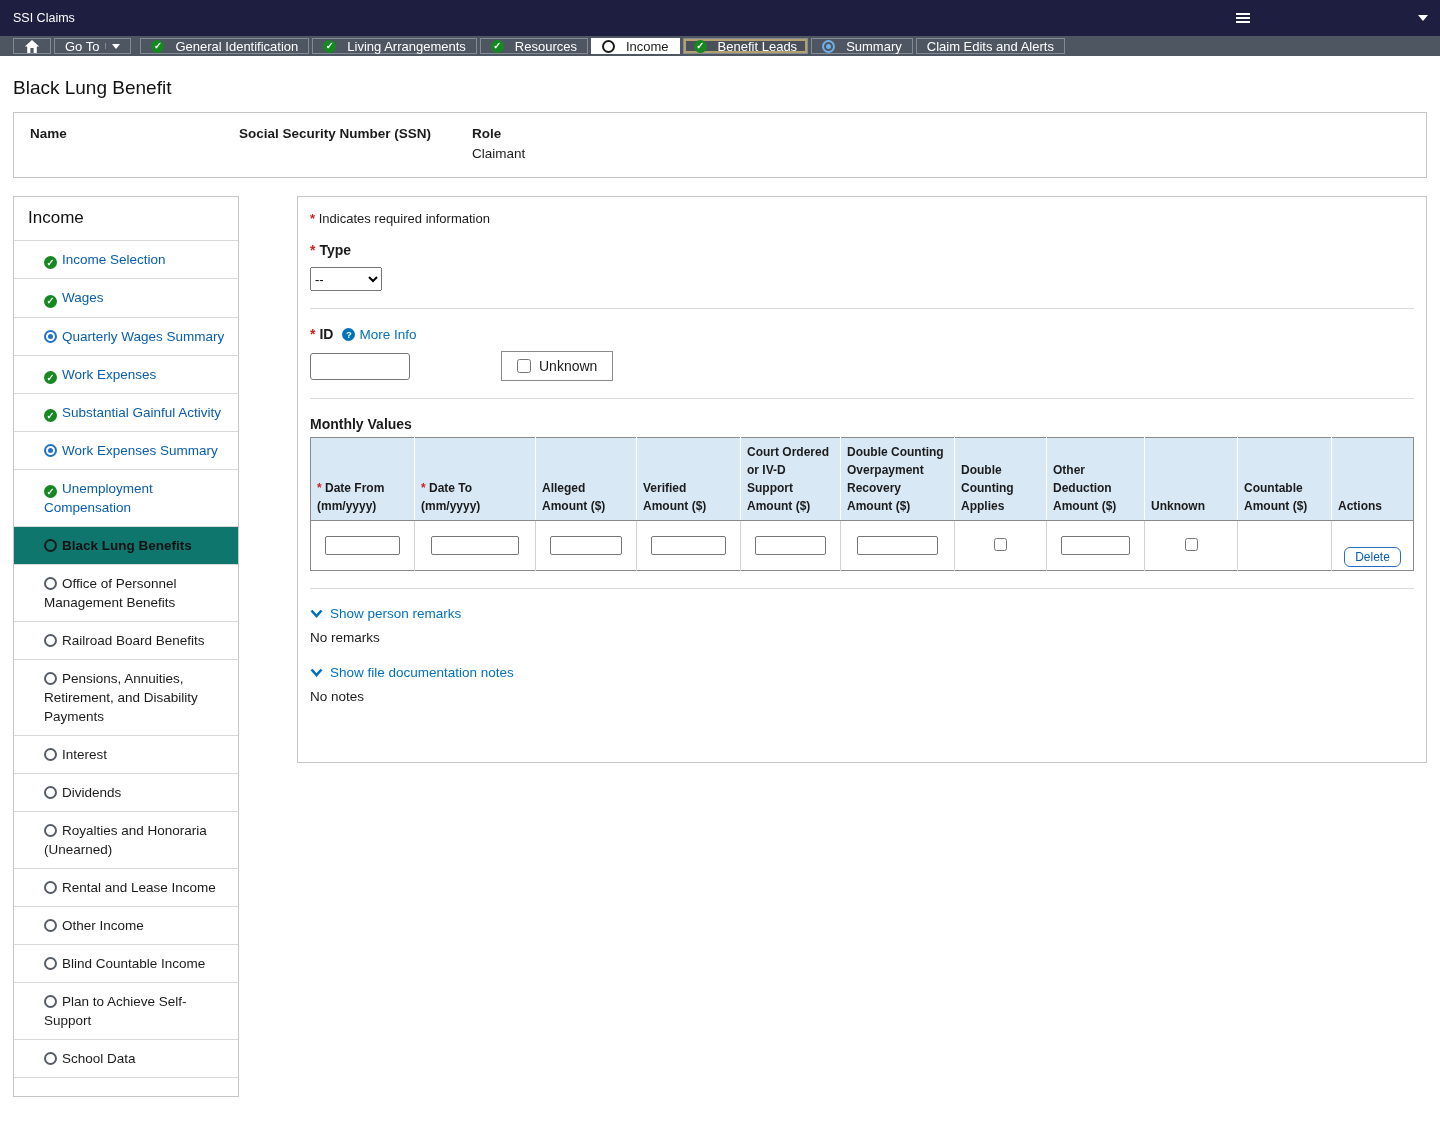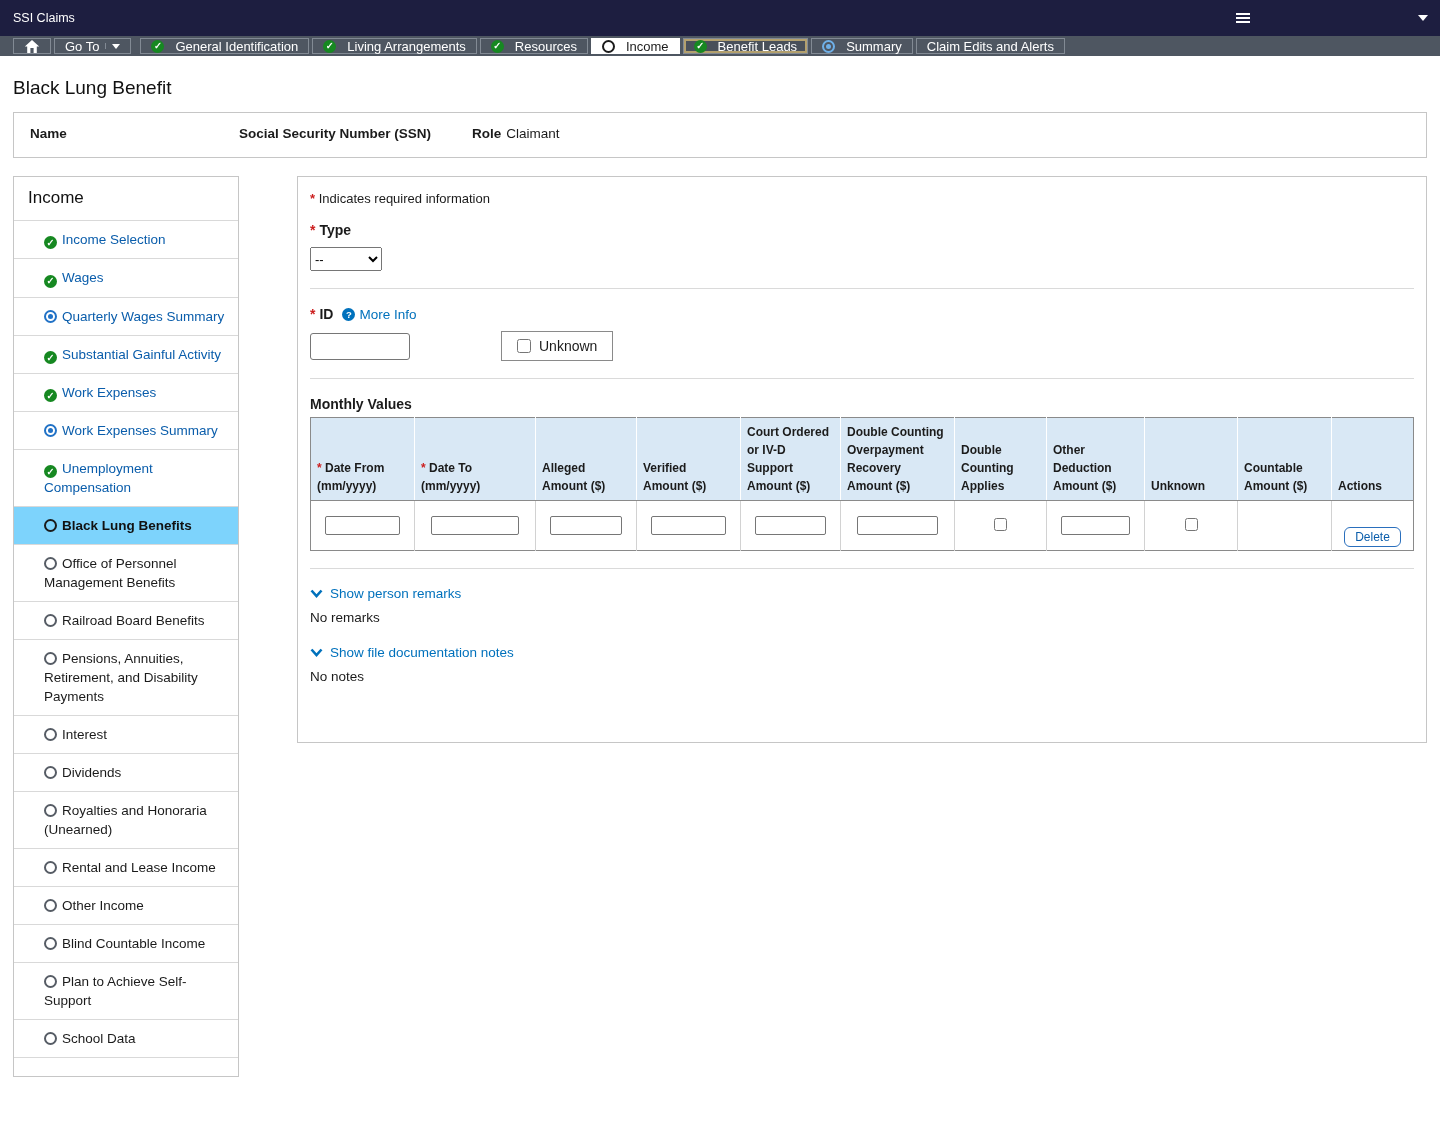--- a/index.html
+++ b/index.html
@@ -38,36 +38,36 @@
   .ic-target { border:2px solid #2172c6; }
   .ic-target::after { content:""; position:absolute; inset:2px; border-radius:50%; background:#2172c6; }
   .tab .ic-target { border-color:#6fb0e8; } .tab .ic-target::after { background:#6fb0e8; }
   .ic-open { border:2px solid #565c65; }
   .ic-dark { border-color:#1b1b1b; }
   .tab-active .ic-dark { border-color:#1b1b1b; }
 
   
   .page-title { font-size:19px; font-weight:400; margin:21px 13px 13px 13px; color:#111; }
   .person-box { margin:0 13px; border:1px solid #c6c6c6; display:flex; padding:13px 16px 15px; }
-  .person-col { display:flex; flex-direction:row; gap:5px; }
+  .person-col { display:flex; flex-direction:column; gap:5px; }
   .person-col.c1 { width:209px; } .person-col.c2 { width:233px; }
   .person-label { font-weight:bold; font-size:13.5px; }
   .person-value { font-size:13.5px; min-height:16px; }
 
   
   .layout { display:flex; align-items:flex-start; padding:0 13px; gap:58px; margin-top:18px; }
 
   
   .sidebar { width:229px; border:1px solid #c6c6c6; background:#fff; }
   .sidebar-title { font-size:17px; font-weight:400; padding:11px 14px 12px; color:#111; }
   .sidebar-list { list-style:none; }
   .sidebar-item { border-top:1px solid #d9d9d9; padding:9px 10px 9px 30px; font-size:13.5px;
                   line-height:19px; color:#1b1b1b; cursor:pointer; }
   .sidebar-item.visited { color:#0a5dab; }
-  .sidebar-item.current { font-weight:bold; color:#111; background:#7dd3fc; }
+  .sidebar-item.current { font-weight:bold; color:#111; background:#0f766e; }
 
   
   .content-box { flex:1; border:1px solid #c6c6c6; padding:14px 12px 38px; font-size:13.5px; }
   .req { color:#cc1f1f; font-weight:bold; }
   .required-note { font-size:13px; margin-bottom:16px; }
   .field-label { font-weight:bold; font-size:14px; margin-bottom:9px; display:flex; align-items:center; gap:4px; }
   .type-select { width:72px; height:24px; font-family:inherit; font-size:13px; }
   hr.divider { border:none; border-top:1px solid #dadada; margin:17px 0; }
 
   .info-icon { width:13px; height:13px; border-radius:50%; background:#0071bc; color:#fff;
@@ -172,22 +172,22 @@
   </section>
 
   <div class="layout">
 
     <aside class="sidebar">
       <h2 class="sidebar-title">Income</h2>
       <ul class="sidebar-list">
           <li class="sidebar-item visited"><span class="ic ic-check">✓</span><span>Income Selection</span></li>
           <li class="sidebar-item visited"><span class="ic ic-check">✓</span><span>Wages</span></li>
           <li class="sidebar-item visited"><span class="ic ic-target"></span><span>Quarterly Wages Summary</span></li>
+          <li class="sidebar-item visited"><span class="ic ic-check">✓</span><span>Work Expenses</span></li>
           <li class="sidebar-item visited"><span class="ic ic-check">✓</span><span>Substantial Gainful Activity</span></li>
-          <li class="sidebar-item visited"><span class="ic ic-check">✓</span><span>Work Expenses</span></li>
           <li class="sidebar-item visited"><span class="ic ic-target"></span><span>Work Expenses Summary</span></li>
           <li class="sidebar-item visited"><span class="ic ic-check">✓</span><span>Unemployment Compensation</span></li>
           <li class="sidebar-item current"><span class="ic ic-open ic-dark"></span><span>Black Lung Benefits</span></li>
           <li class="sidebar-item"><span class="ic ic-open"></span><span>Office of Personnel Management Benefits</span></li>
           <li class="sidebar-item"><span class="ic ic-open"></span><span>Railroad Board Benefits</span></li>
           <li class="sidebar-item"><span class="ic ic-open"></span><span>Pensions, Annuities, Retirement, and Disability Payments</span></li>
           <li class="sidebar-item"><span class="ic ic-open"></span><span>Interest</span></li>
           <li class="sidebar-item"><span class="ic ic-open"></span><span>Dividends</span></li>
           <li class="sidebar-item"><span class="ic ic-open"></span><span>Royalties and Honoraria (Unearned)</span></li>
           <li class="sidebar-item"><span class="ic ic-open"></span><span>Rental and Lease Income</span></li>

